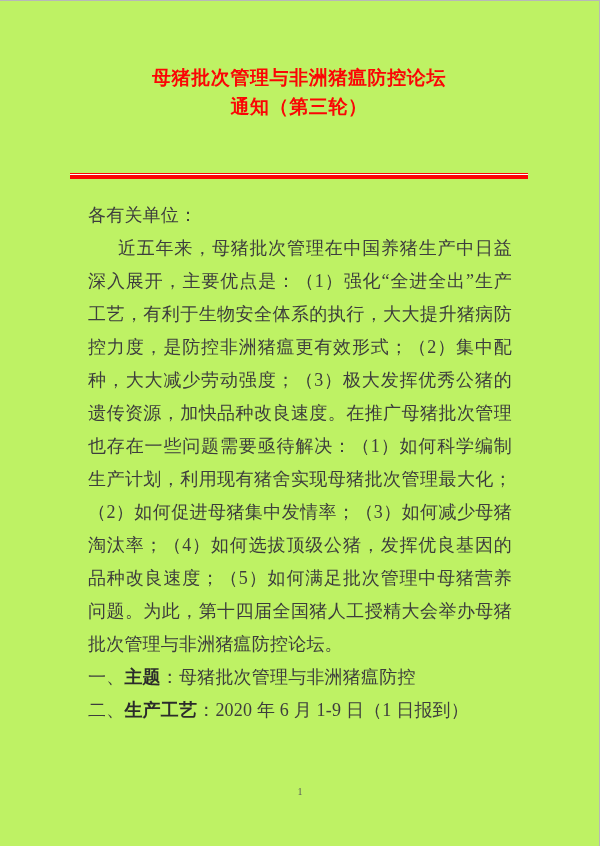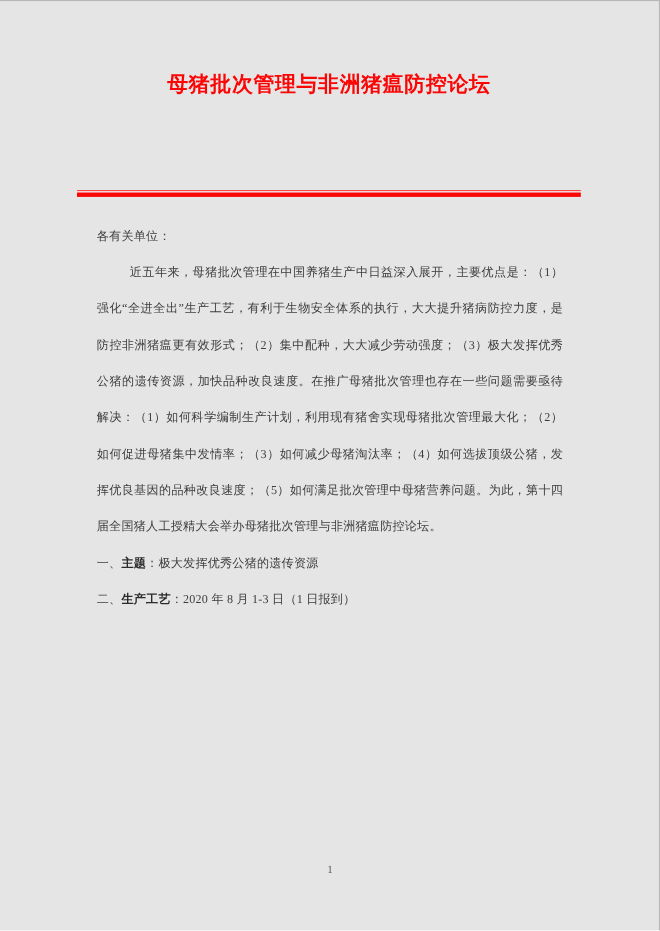--- a/index.html
+++ b/index.html
@@ -7,21 +7,21 @@
     margin: 0;
     padding: 0;
     background: #ffffff;
   }
 
   .page {
     position: relative;
     width: 600px;
     height: 846px;
     margin: 0;
-    background: #e5e5e5;
+    background: #bef264;
     border-top: 1px solid #b8b8b8;
     border-right: 1px solid #b8b8b8;
     box-sizing: border-box;
     overflow: hidden;
     font-family: "Liberation Serif", "DejaVu Serif", serif;
   }
 
   
   .title-block {
     position: absolute;
@@ -68,21 +68,21 @@
   
   .body-block {
     position: absolute;
     top: 198px;
     left: 88px;
     width: 424px;
     color: #3b3b3b;
   }
 
   .para {
-    font-size: 11px;
+    font-size: 18px;
     line-height: 33px;
     text-align: justify;
     text-justify: inter-ideograph;
     text-align-last: left;
     letter-spacing: 0.2px;
     margin: 0;
     color: #3d3d3d;
   }
 
   .para.indent {
@@ -110,40 +110,41 @@
     font-family: "Liberation Serif", "DejaVu Serif", serif;
   }
 </style>
 </head>
 <body>
 
 <div class="page">
 
   <div class="title-block">
     <div class="title-line">母猪批次管理与非洲猪瘟防控论坛</div>
+    <div class="title-line">通知（第三轮）</div>
   </div>
 
   <div class="red-rule">
     <div class="thin"></div>
     <div class="gap"></div>
     <div class="thick"></div>
   </div>
 
   <div class="body-block">
 
     <p class="para item">各有关单位：</p>
 
     <p class="para indent">近五年来，母猪批次管理在中国养猪生产中日益深入展开，主要优点是：（1）强化“全进全出”生产工艺，有利于生物安全体系的执行，大大提升猪病防控力度，是防控非洲猪瘟更有效形式；（2）集中配种，大大减少劳动强度；（3）极大发挥优秀公猪的遗传资源，加快品种改良速度。在推广母猪批次管理也存在一些问题需要亟待解决：（1）如何科学编制生产计划，利用现有猪舍实现母猪批次管理最大化；（2）如何促进母猪集中发情率；（3）如何减少母猪淘汰率；（4）如何选拔顶级公猪，发挥优良基因的品种改良速度；（5）如何满足批次管理中母猪营养问题。为此，第十四届全国猪人工授精大会举办母猪批次管理与非洲猪瘟防控论坛。</p>
 
 
     <p class="para item">
-      <span>一、</span><b>主题</b><span>：</span><span>极大发挥优秀公猪的遗传资源</span>
+      <span>一、</span><b>主题</b><span>：</span><span>母猪批次管理与非洲猪瘟防控</span>
     </p>
 
     <p class="para item">
-      <span>二、</span><b>生产工艺</b><span>：</span><span>2020 年 8 月 1-3 日（1 日报到）</span>
+      <span>二、</span><b>生产工艺</b><span>：</span><span>2020 年 6 月 1-9 日（1 日报到）</span>
     </p>
 
   </div>
 
   <div class="page-number">1</div>
 
 </div>
 
 </body></html>

